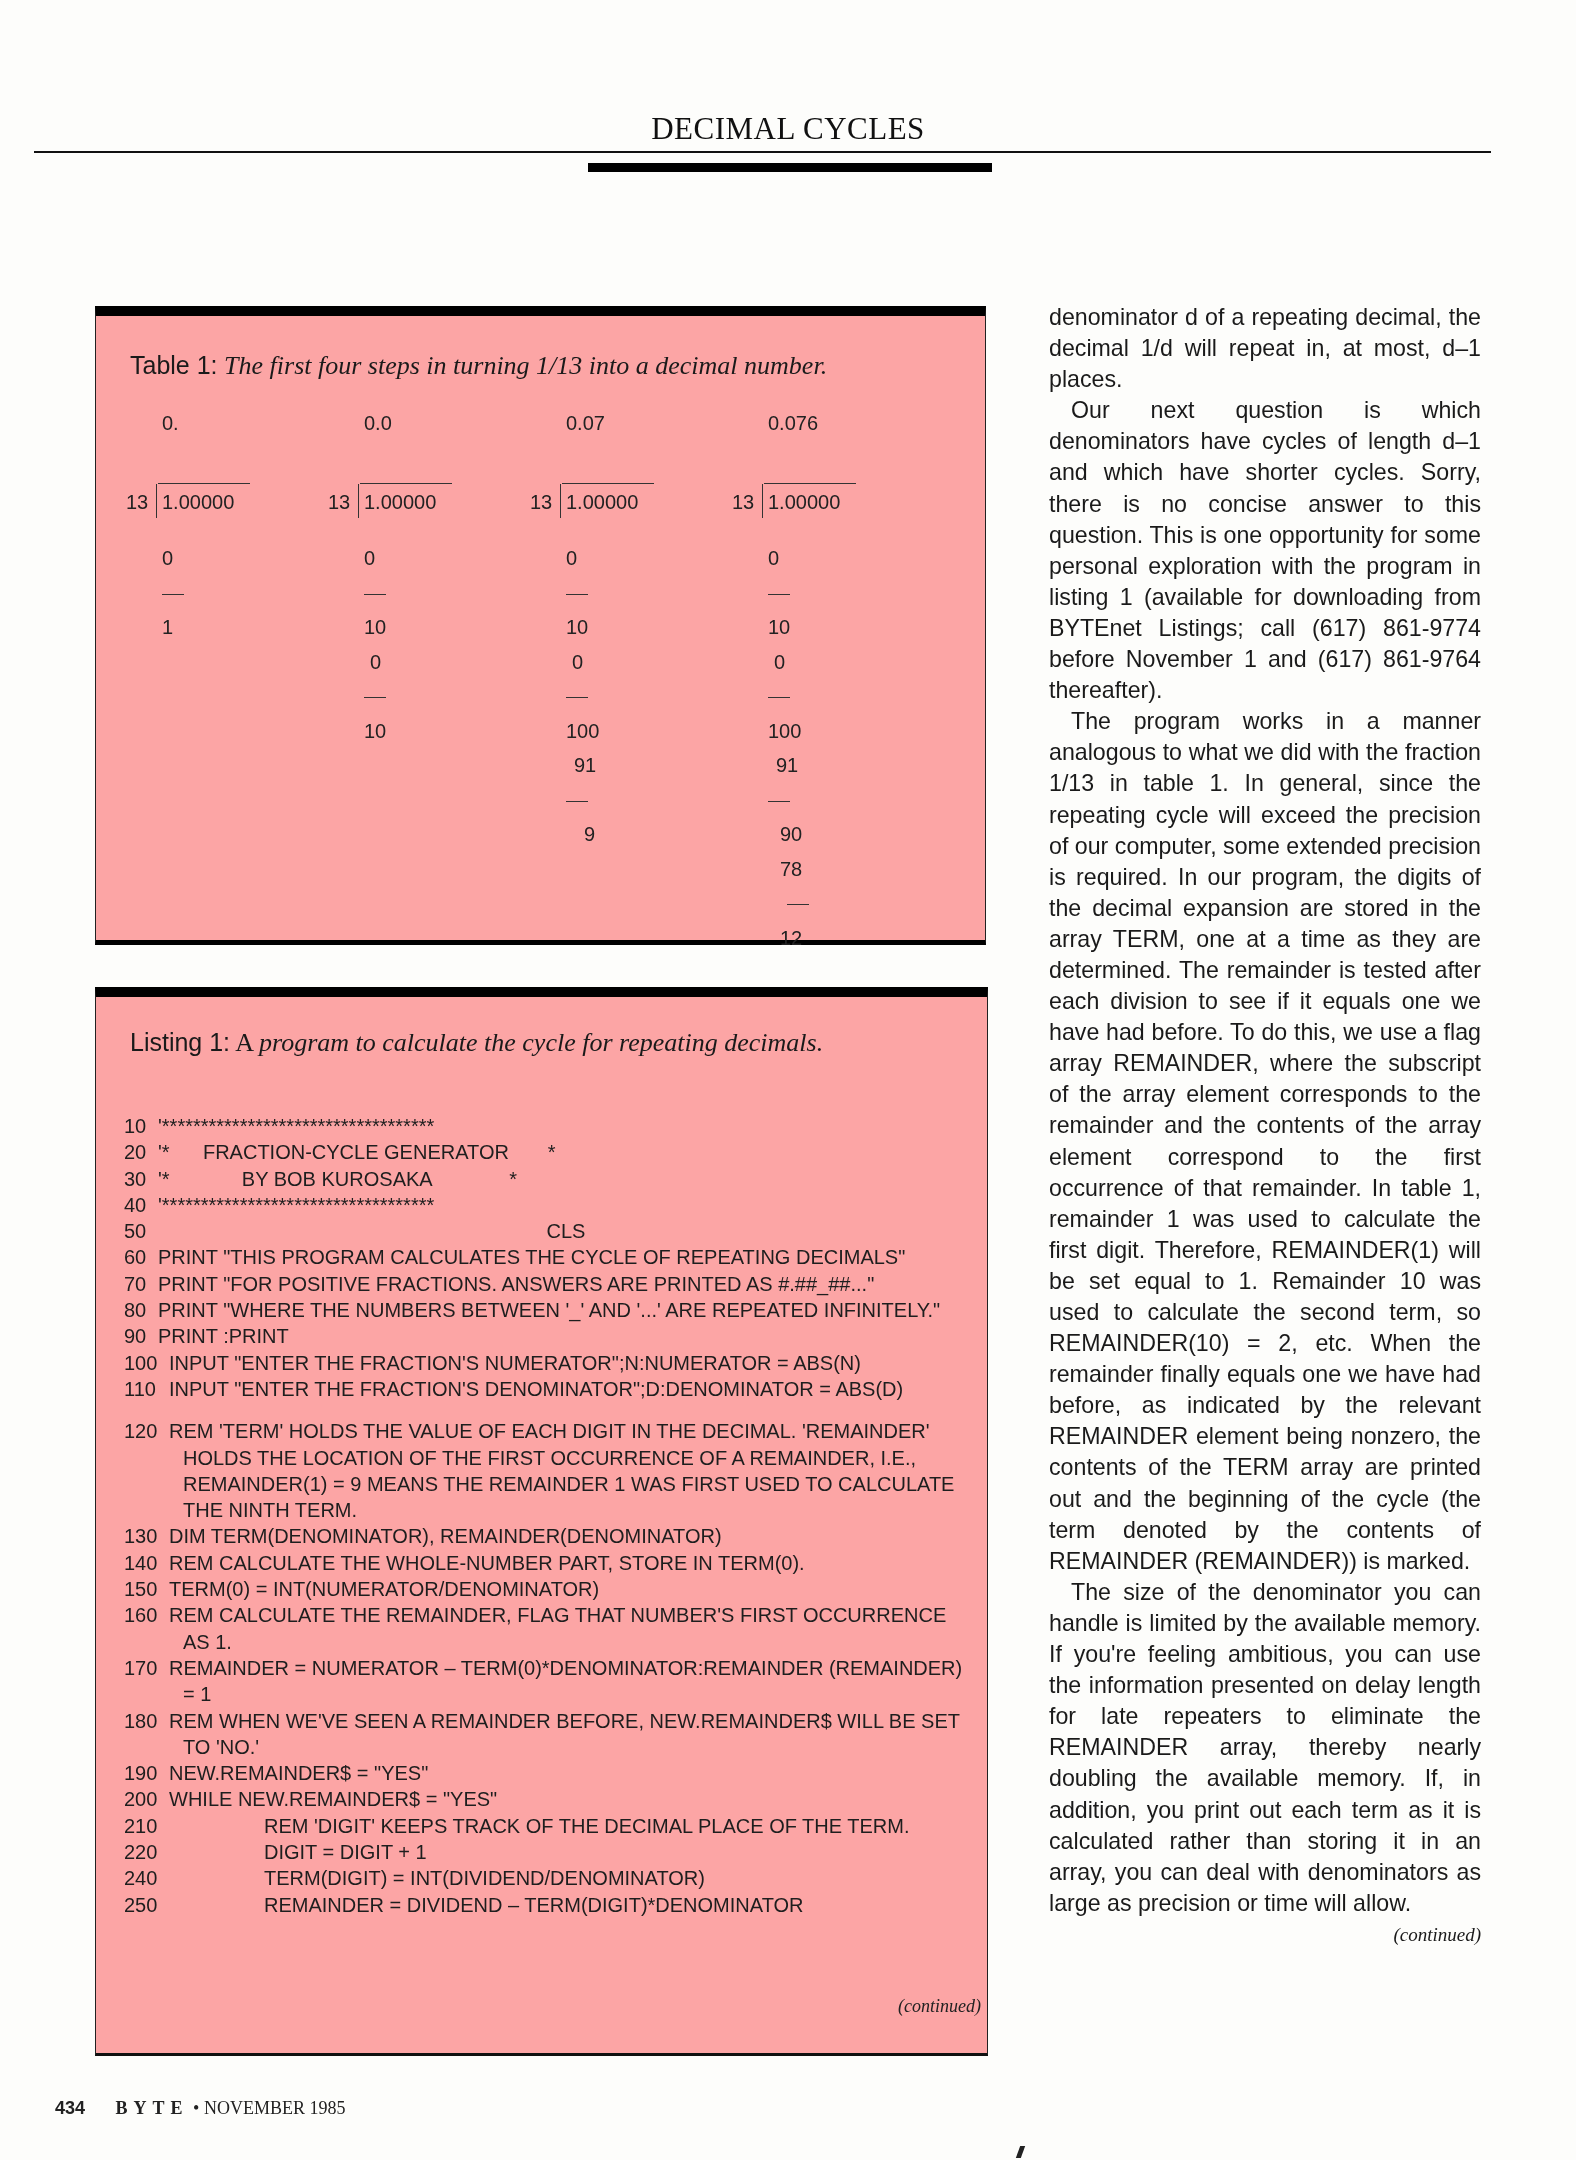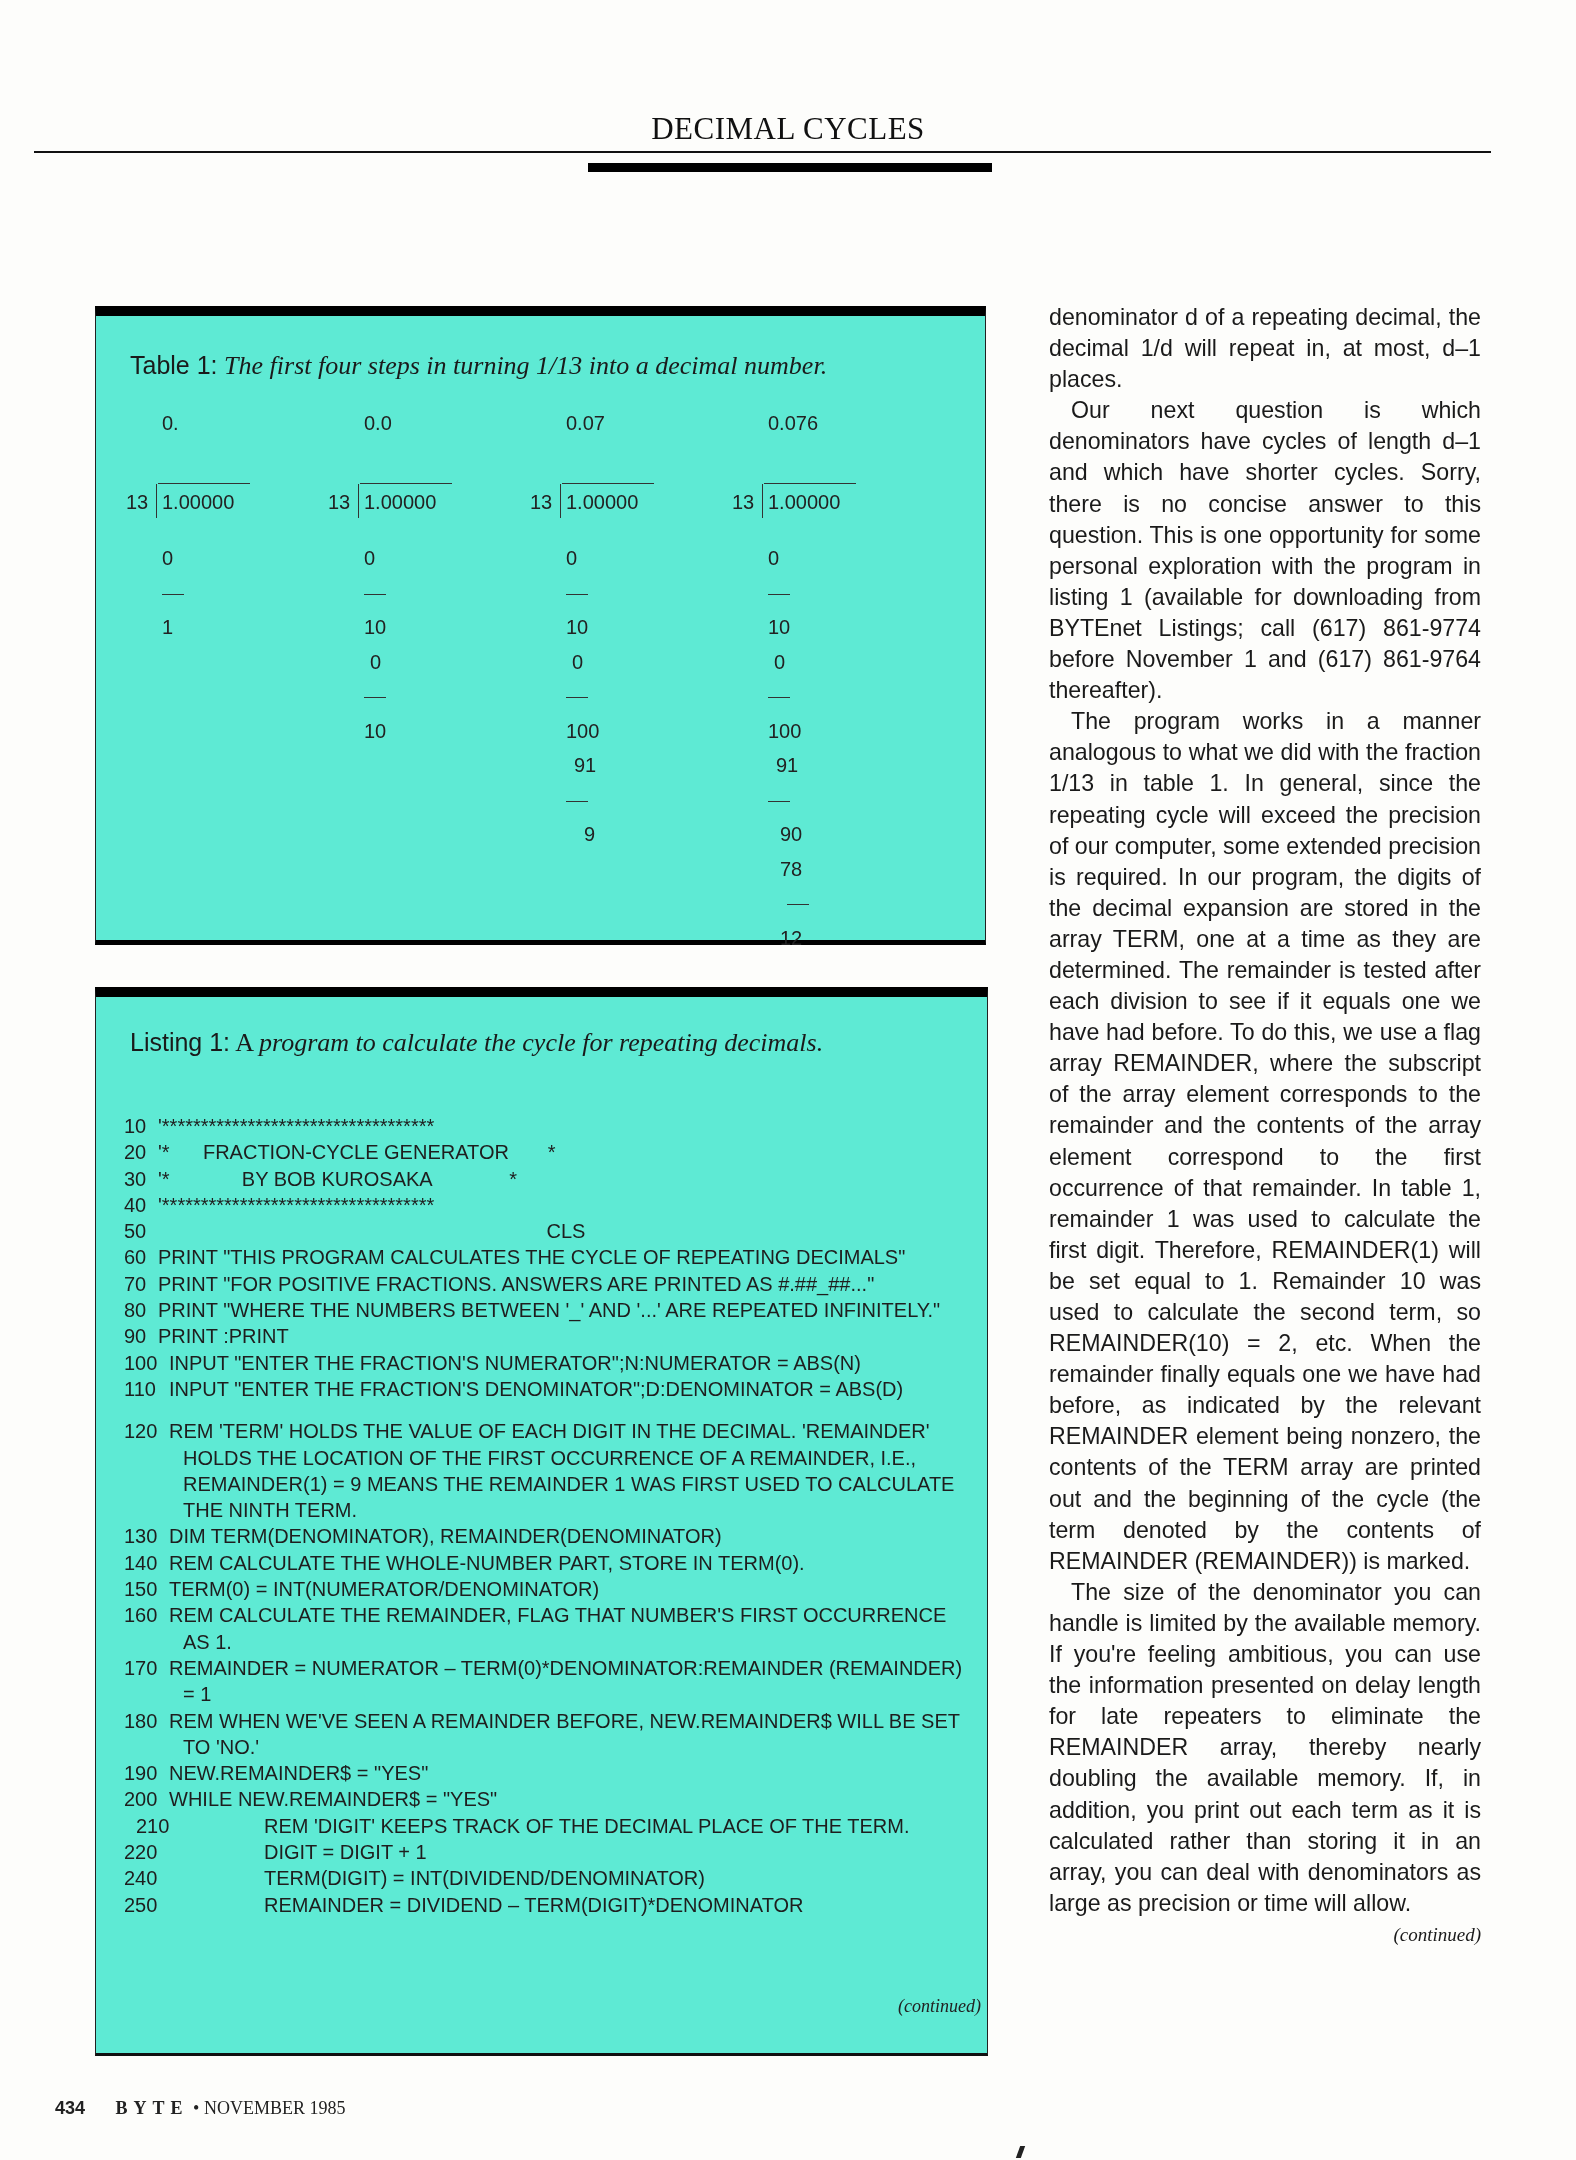--- a/index.html
+++ b/index.html
@@ -7,21 +7,21 @@
     width: 1576px; height: 2160px; background: #fdfdfb; position: relative; overflow: hidden;
     font-family: "Liberation Serif", serif; color: #1a1a1a;
   }
   .header-title {
     position: absolute; left: 0; width: 1576px; top: 111px; text-align: center;
     font-family: "Liberation Serif", serif; font-size: 31px; letter-spacing: 0.5px; color: #111;
   }
   .header-rule { position: absolute; left: 34px; width: 1457px; top: 151px; height: 2px; background: #111; }
   .header-bar { position: absolute; left: 588px; width: 404px; top: 163px; height: 9px; background: #000; }
 
-  .box { position: absolute; border: 1px solid #222; border-top: 10px solid #000; background: #5eead4; box-sizing: border-box; }
+  .box { position: absolute; border: 1px solid #222; border-top: 10px solid #000; background: #fca5a5; box-sizing: border-box; }
   .table-box { left: 95px; top: 306px; width: 891px; height: 639px; border-bottom: 5px solid #000; }
   .listing-box { left: 95px; top: 987px; width: 893px; height: 1069px; border-bottom: 3px solid #111; }
 
   .caption { position: absolute; left: 34px; font-size: 26px; color: #1a1a1a; }
   .caption .lbl { font-family: "Liberation Sans", sans-serif; font-size: 25px; }
   .caption .it { font-style: italic; font-family: "Liberation Serif", serif; }
   .table-box .caption { top: 35px; }
   .listing-box .caption { top: 31px; }
 
   .step { position: absolute; top: 96px; width: 210px; font-family: "Liberation Sans", sans-serif; font-size: 20px; color: #222; }
@@ -141,21 +141,21 @@
       <div class="ln"><span style="position: absolute; left: 0px;">110</span><span style="display: block; padding-left: 59px; text-indent: -14px;">INPUT "ENTER THE FRACTION'S DENOMINATOR";D:DENOMINATOR = ABS(D)</span></div>
       <div class="ln"><span style="position: absolute; left: 0px;">120</span><span style="display: block; padding-left: 59px; text-indent: -14px; margin-top: 16px;">REM 'TERM' HOLDS THE VALUE OF EACH DIGIT IN THE DECIMAL. 'REMAINDER' HOLDS THE LOCATION OF THE FIRST OCCURRENCE OF A REMAINDER, I.E., REMAINDER(1) = 9 MEANS THE REMAINDER 1 WAS FIRST USED TO CALCULATE THE NINTH TERM.</span></div>
       <div class="ln"><span style="position: absolute; left: 0px;">130</span><span style="display: block; padding-left: 59px; text-indent: -14px;">DIM TERM(DENOMINATOR), REMAINDER(DENOMINATOR)</span></div>
       <div class="ln"><span style="position: absolute; left: 0px;">140</span><span style="display: block; padding-left: 59px; text-indent: -14px;">REM CALCULATE THE WHOLE-NUMBER PART, STORE IN TERM(0).</span></div>
       <div class="ln"><span style="position: absolute; left: 0px;">150</span><span style="display: block; padding-left: 59px; text-indent: -14px;">TERM(0) = INT(NUMERATOR/DENOMINATOR)</span></div>
       <div class="ln"><span style="position: absolute; left: 0px;">160</span><span style="display: block; padding-left: 59px; text-indent: -14px;">REM CALCULATE THE REMAINDER, FLAG THAT NUMBER'S FIRST OCCURRENCE AS 1.</span></div>
       <div class="ln"><span style="position: absolute; left: 0px;">170</span><span style="display: block; padding-left: 59px; text-indent: -14px;">REMAINDER = NUMERATOR – TERM(0)*DENOMINATOR:REMAINDER (REMAINDER) = 1</span></div>
       <div class="ln"><span style="position: absolute; left: 0px;">180</span><span style="display: block; padding-left: 59px; text-indent: -14px;">REM WHEN WE'VE SEEN A REMAINDER BEFORE, NEW.REMAINDER$ WILL BE SET TO 'NO.'</span></div>
       <div class="ln"><span style="position: absolute; left: 0px;">190</span><span style="display: block; padding-left: 59px; text-indent: -14px;">NEW.REMAINDER$ = "YES"</span></div>
       <div class="ln"><span style="position: absolute; left: 0px;">200</span><span style="display: block; padding-left: 59px; text-indent: -14px;">WHILE NEW.REMAINDER$ = "YES"</span></div>
-      <div class="ln"><span style="position: absolute; left: 12px; text-align: center;">210</span><span style="display: block; padding-left: 140px; text-indent: 0px;">REM 'DIGIT' KEEPS TRACK OF THE DECIMAL PLACE OF THE TERM.</span></div>
+      <div class="ln"><span style="position: absolute; left: 0px; text-align: center;">210</span><span style="display: block; padding-left: 140px; text-indent: 0px;">REM 'DIGIT' KEEPS TRACK OF THE DECIMAL PLACE OF THE TERM.</span></div>
       <div class="ln"><span style="position: absolute; left: 0px;">220</span><span style="display: block; padding-left: 140px; text-indent: 0px;">DIGIT = DIGIT + 1</span></div>
       <div class="ln"><span style="position: absolute; left: 0px;">240</span><span style="display: block; padding-left: 140px; text-indent: 0px;">TERM(DIGIT) = INT(DIVIDEND/DENOMINATOR)</span></div>
       <div class="ln"><span style="position: absolute; left: 0px;">250</span><span style="display: block; padding-left: 140px; text-indent: 0px;">REMAINDER = DIVIDEND – TERM(DIGIT)*DENOMINATOR</span></div>
     </div>
   <div class="continued-l">(continued)</div>
 </div>
 
 <div class="col" id="col">
   <p>denominator d of a repeating decimal, the decimal 1/d will repeat in, at most, d–1 places.</p>
   <p class="ind">Our next question is which denominators have cycles of length d–1 and which have shorter cycles. Sorry, there is no concise answer to this question. This is one opportunity for some personal exploration with the program in listing 1 (available for downloading from BYTEnet Listings; call (617) 861-9774 before November 1 and (617) 861-9764 thereafter).</p>

